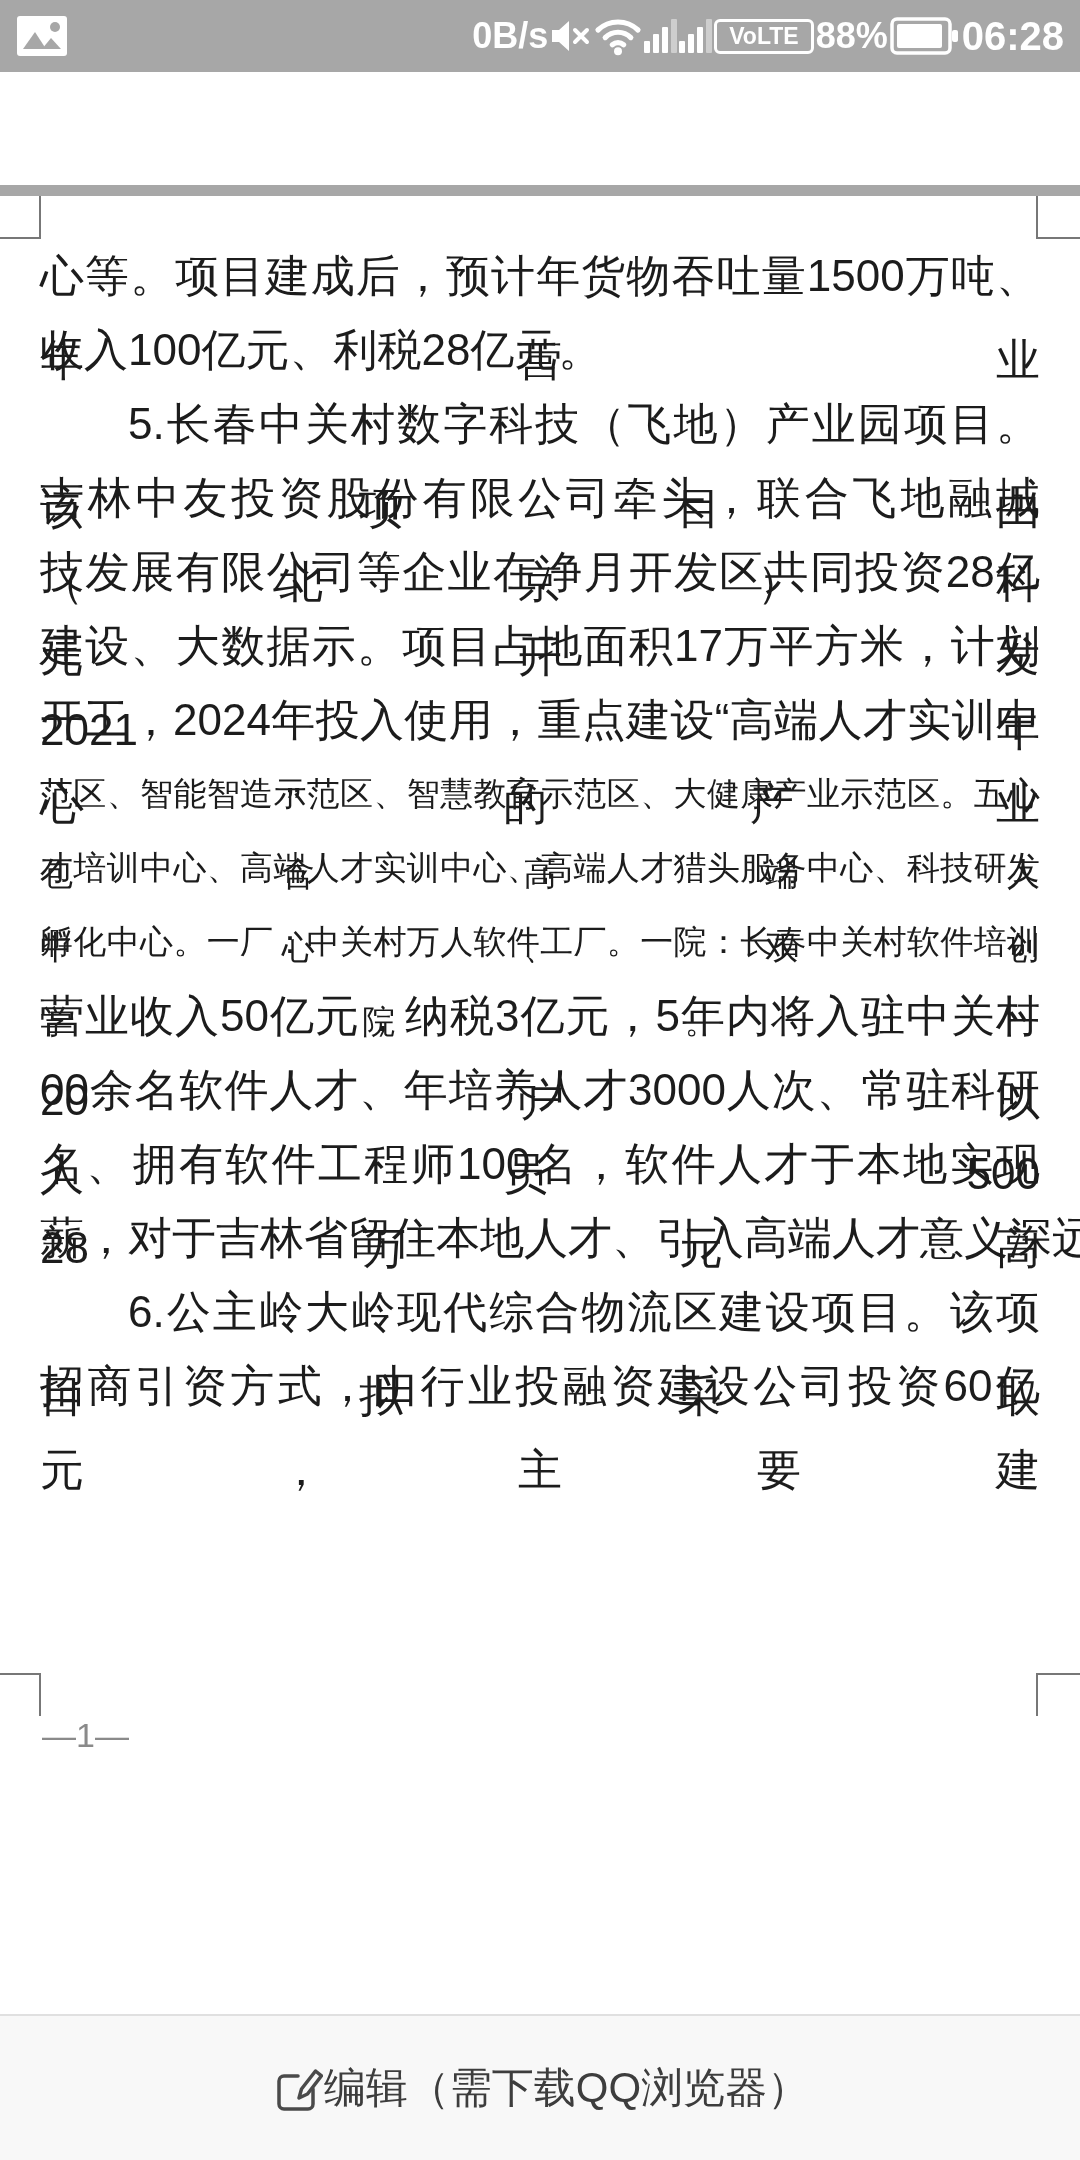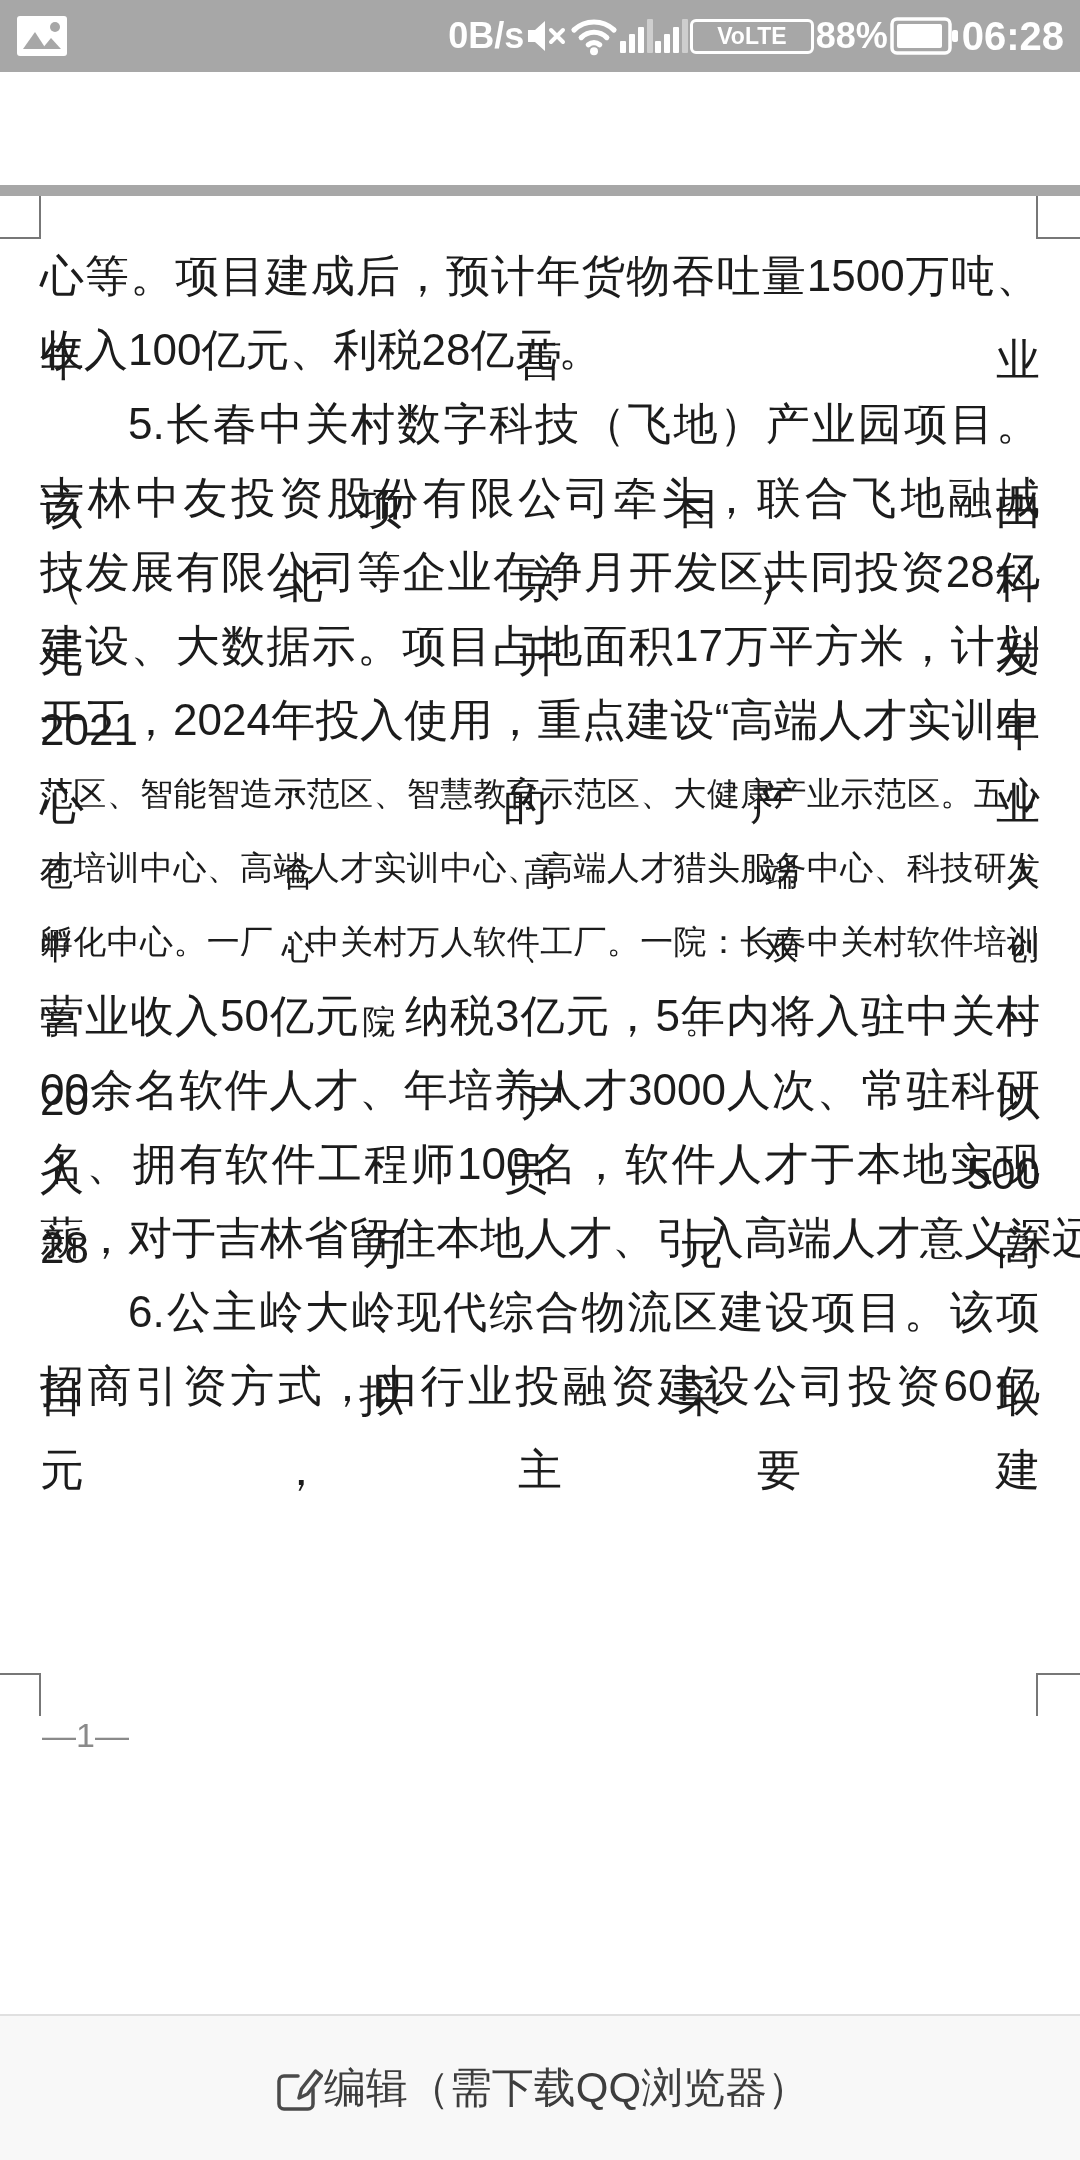--- a/index.html
+++ b/index.html
@@ -4,21 +4,21 @@
 <style>
   html,body{margin:0;padding:0;}
   .screen{position:relative;width:1080px;height:2160px;background:#a7a7a7;overflow:hidden;
           font-family:"Liberation Sans","DejaVu Sans",sans-serif;}
   
   .status-bar{position:absolute;top:0;left:0;width:1080px;height:72px;display:flex;
               align-items:center;justify-content:space-between;padding:0 16px;box-sizing:border-box;color:#fff;}
   .sb-right{display:flex;align-items:center;gap:2px;justify-content:space-between;}
   .sb-text{font-size:36px;font-weight:bold;color:#fff;line-height:1;}
   .volte-badge{border:3px solid #fff;border-radius:6px;font-size:23px;font-weight:bold;
-               padding:3px 24px;line-height:1;color:#fff;}
+               padding:3px 12px;line-height:1;color:#fff;}
   .sig{display:flex;align-items:flex-end;gap:3px;height:34px;}
   .sig i{display:block;width:6px;background:#fff;border-radius:1px;}
   .sig .b1{height:12px}.sig .b2{height:19px}.sig .b3{height:26px}
   .sig .b4{height:34px;opacity:.45}
   .clock{font-size:40px;font-weight:bold;}
   
   .prev-page{position:absolute;top:72px;left:0;width:1080px;height:113px;background:#fff;}
   .doc-page{position:absolute;top:196px;left:0;width:1080px;height:1818px;background:#fff;}
   .corner{position:absolute;}
   .c-tl{left:0;top:196px;width:39px;height:41px;border-right:2px solid #777;border-bottom:2px solid #777;}

